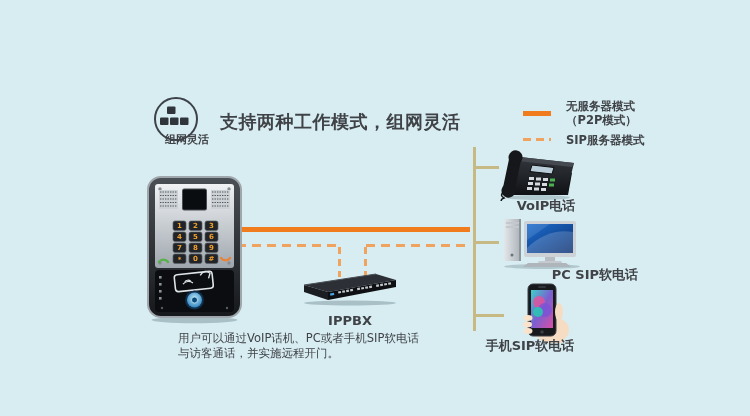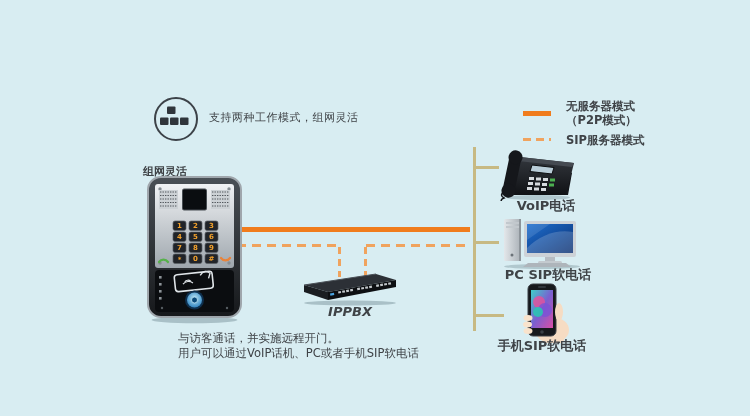--- a/index.html
+++ b/index.html
@@ -5,22 +5,22 @@
   html,body{margin:0;padding:0;}
   #canvas{
     position:relative;width:750px;height:416px;overflow:hidden;
     background:var(--background,#d8edf2);
     font-family:"DejaVu Sans","Liberation Sans",sans-serif;
     color:var(--text,#3f4347);
   }
   .abs{position:absolute;}
   
   .feature-icon{left:153px;top:96px;}
-  .icon-caption{left:143px;top:164px;width:66px;text-align:left;font-size:11px;font-weight:600;}
-  .heading{left:209px;top:110px;font-size:11px;font-weight:400;letter-spacing:.5px;}
+  .icon-caption{left:143px;top:132px;width:66px;text-align:right;font-size:11px;font-weight:600;}
+  .heading{left:220px;top:110px;font-size:18px;font-weight:700;letter-spacing:.5px;}
   
   .legend{left:523px;top:99px;}
   .legend-row{display:flex;align-items:center;gap:15px;margin-bottom:5px;}
   .legend-text{font-size:11.5px;font-weight:600;line-height:1.25;}
   .swatch-solid{width:28px;height:5px;background:var(--p2p_line,#f07c1d);flex:0 0 auto;}
   .swatch-dashed{width:28px;height:3px;flex:0 0 auto;
     background:repeating-linear-gradient(90deg,var(--sip_line,#f0a35e) 0 8px,transparent 8px 13px);}
   
   .flow-label{left:237px;top:202px;width:233px;text-align:center;font-size:11.5px;font-weight:700;z-index:1;}
   .solid-line{left:237px;top:227px;width:233px;height:5px;background:var(--p2p_line,#f07c1d);z-index:1;}
@@ -37,24 +37,24 @@
   .branch-h1{top:166px;width:26px;}
   .branch-h2{top:241px;width:26px;}
   .branch-h3{top:314px;width:31px;}
   
   .door-phone{left:146px;top:176px;z-index:2;}
   .ippbx{left:300px;top:271px;z-index:2;}
   .voip{left:496px;top:147px;z-index:2;}
   .pc{left:498px;top:217px;z-index:2;}
   .mobile{left:514px;top:282px;z-index:2;}
   .dev-label{font-size:13px;font-weight:700;text-align:center;z-index:2;}
-  .ippbx-label{left:300px;top:304px;width:100px;font-style:italic;}
+  .ippbx-label{left:300px;top:313px;width:100px;}
   .voip-label{left:486px;top:197px;width:120px;}
-  .pc-label{left:486px;top:266px;width:124px;}
-  .mobile-label{left:478px;top:337px;width:128px;}
+  .pc-label{left:514px;top:266px;width:124px;text-align:right;}
+  .mobile-label{left:466px;top:337px;width:128px;}
   
   .description{left:178px;top:331px;font-size:11.5px;line-height:15px;font-weight:500;}
 </style>
 </head>
 <body>
 
 <div id="canvas">
 
   <div class="abs feature-icon">
     <svg width="46" height="46" viewBox="0 0 46 46">
@@ -296,17 +296,17 @@
       <circle cx="28" cy="50" r="1.8" fill="#3a3f45"></circle>
       <ellipse cx="14" cy="36" rx="4.5" ry="3" fill="#f9e3cc"></ellipse>
       <ellipse cx="13.5" cy="42.5" rx="4.5" ry="3" fill="#f9e3cc"></ellipse>
       <ellipse cx="14" cy="49" rx="4.5" ry="3" fill="#f9e3cc"></ellipse>
       <ellipse cx="45" cy="30" rx="4" ry="9" fill="#f6dcc3"></ellipse>
     </svg>
   </div>
   <div class="abs dev-label mobile-label">手机SIP软电话</div>
 
   <div class="abs description">
+    <div>用户可以通过VoIP话机、PC或者手机SIP软电话</div>
     <div>与访客通话，并实施远程开门。</div>
-    <div>用户可以通过VoIP话机、PC或者手机SIP软电话</div>
   </div>
 
 </div>
 
 </body></html>

